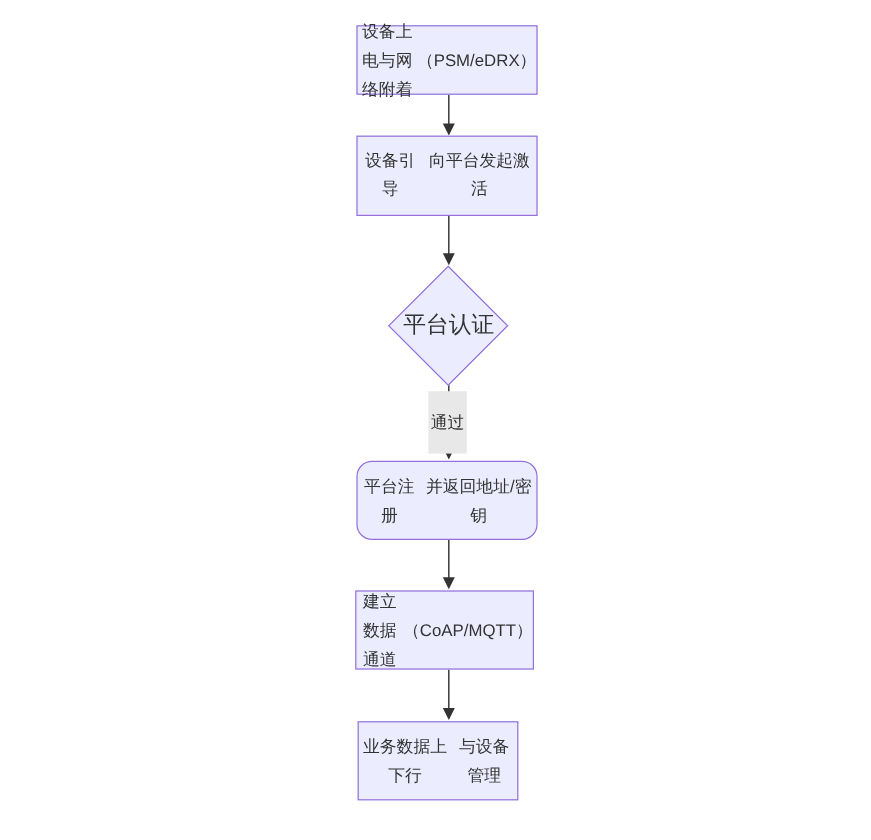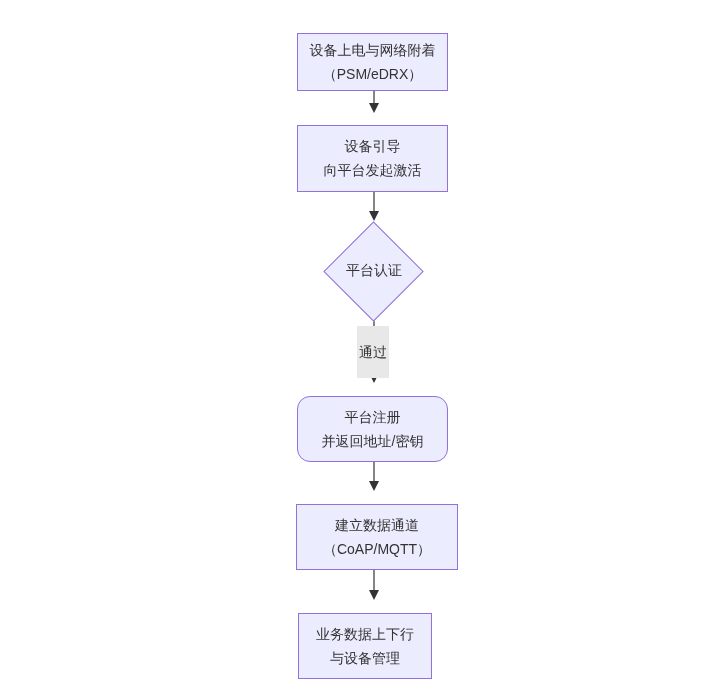--- a/index.html
+++ b/index.html
@@ -40,62 +40,61 @@
   }
   .node {
     position: absolute;
     box-sizing: border-box;
     background: var(--node-fill);
     border: 1px solid var(--node-border);
     color: var(--text-color);
     font-size: 14px;
     line-height: 24px;
     display: flex;
-    flex-direction: column;
+    flex-direction: row;
     align-items: center;
     justify-content: center;
     text-align: center;
-    margin-top: 12px;
   }
   .diamond-shape {
     position: absolute;
     box-sizing: border-box;
     width: 71px;
     height: 71px;
     left: 338px;
     top: 236px;
     background: var(--node-fill);
     border: 1px solid var(--node-border);
     transform: rotate(45deg);
   }
   .diamond-label {
     position: absolute;
     left: 374px;
     top: 271px;
     transform: translate(-50%, -50%);
     color: var(--text-color);
-    font-size: 14px;
+    font-size: 19px;
     white-space: nowrap;
   }
   .edge-label {
     position: absolute;
     left: 373px;
     top: 352px;
     transform: translate(-50%, -50%);
     background: var(--edge-label-bg);
     color: var(--text-color);
     font-size: 14px;
     line-height: 18px;
     padding: 17px 2px;
     white-space: nowrap;
   }
   .n1 { left: 297px; top: 21px;  width: 151px; height: 58px; }
   .n2 { left: 297px; top: 113px; width: 151px; height: 67px; font-family: Liberation Serif, serif; }
   .n4 { left: 297px; top: 384px; width: 151px; height: 66px; border-radius: 13px; }
-  .n5 { left: 296px; top: 492px; width: 162px; height: 66px; text-align: right; }
+  .n5 { left: 296px; top: 492px; width: 149px; height: 66px; }
   .n6 { left: 298px; top: 601px; width: 134px; height: 66px; }
 </style>
 </head>
 <body>
 
 <div class="canvas">
 
   <svg class="edges-layer" viewBox="0 0 726 700" xmlns="http://www.w3.org/2000/svg">
     <g>
       <line x1="374" y1="79" x2="374" y2="104"></line>

